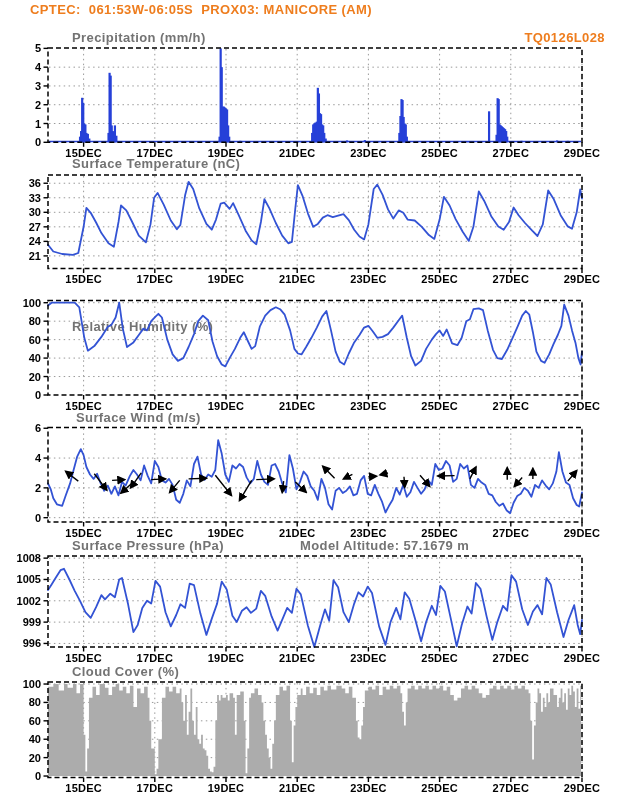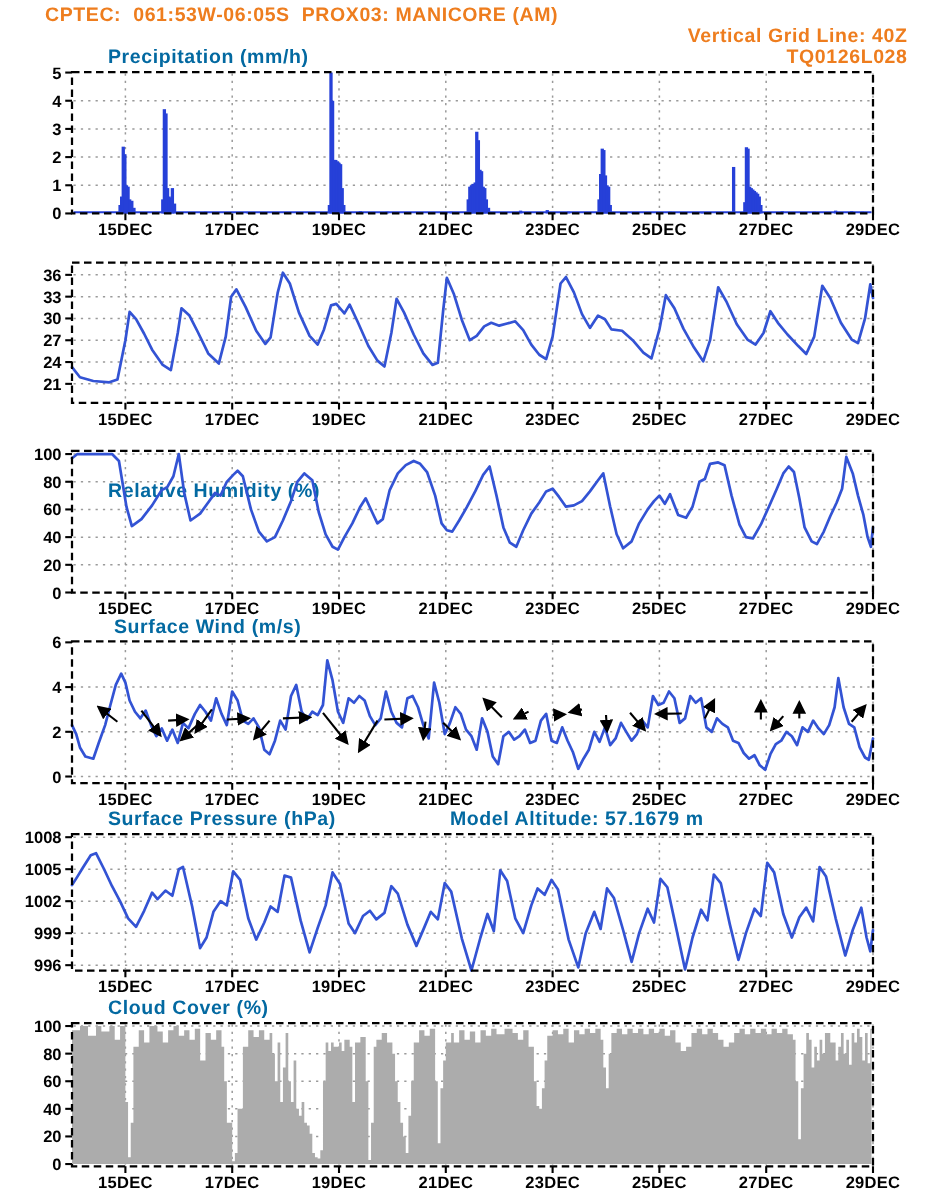--- a/index.html
+++ b/index.html
@@ -1,32 +1,32 @@
 <!DOCTYPE html>
 <html><head>
 <meta charset="utf-8">
 <style>
   html,body{margin:0;padding:0;background:#ffffff;}
   .page{position:relative;width:618px;height:800px;background:#fff;overflow:hidden;
         font-family:"Liberation Sans",sans-serif;text-decoration:underline;}
   .hdr{position:absolute;font-weight:bold;font-size:13px;letter-spacing:0.4px;white-space:pre;}
   .hdr.orange{color:#EE7D1E;}
-  .ptitle{position:absolute;font-weight:bold;font-size:13px;letter-spacing:0.4px;color:#0369a1;white-space:pre;}
+  .ptitle{position:absolute;font-weight:bold;font-size:13px;letter-spacing:0.4px;color:#737373;white-space:pre;}
   svg{position:absolute;left:0;top:0;}
   text{font-family:"Liberation Sans",sans-serif;font-weight:bold;}
 </style>
 </head>
 <body>
 
 <div class="page">
   <div class="hdr orange" style="left:30px;top:2px;">CPTEC:  061:53W-06:05S  PROX03: MANICORE (AM)</div>
-  <div class="hdr orange" style="right:13px;top:16px;">Vertical Grid Line: 40Z</div>
   <div class="hdr orange" style="right:13px;top:30px;margin-left:36px;">TQ0126L028</div>
 
   <div class="ptitle" style="left:72px;top:30px;">Precipitation (mm/h)</div>
+  <div class="ptitle" style="left:72px;top:156px;">Surface Temperature (nC)</div>
   <div class="ptitle" style="left:72px;top:283px;margin-top:36px;">Relative Humidity (%)</div>
   <div class="ptitle" style="left:76px;top:410px;">Surface Wind (m/s)</div>
   <div class="ptitle" style="left:72px;top:538px;">Surface Pressure (hPa)</div>
   <div class="ptitle" style="left:300px;top:538px;">Model Altitude: 57.1679 m</div>
   <div class="ptitle" style="left:72px;top:664px;">Cloud Cover (%)</div>
 
   <svg id="plot" width="618" height="800">
       <defs>
         <marker id="ah" viewBox="0 0 10 10" refX="8" refY="5" markerWidth="6.5" markerHeight="6.5" orient="auto-start-reverse">
           <path d="M0,0 L10,5 L0,10 z" fill="#000000"></path>

